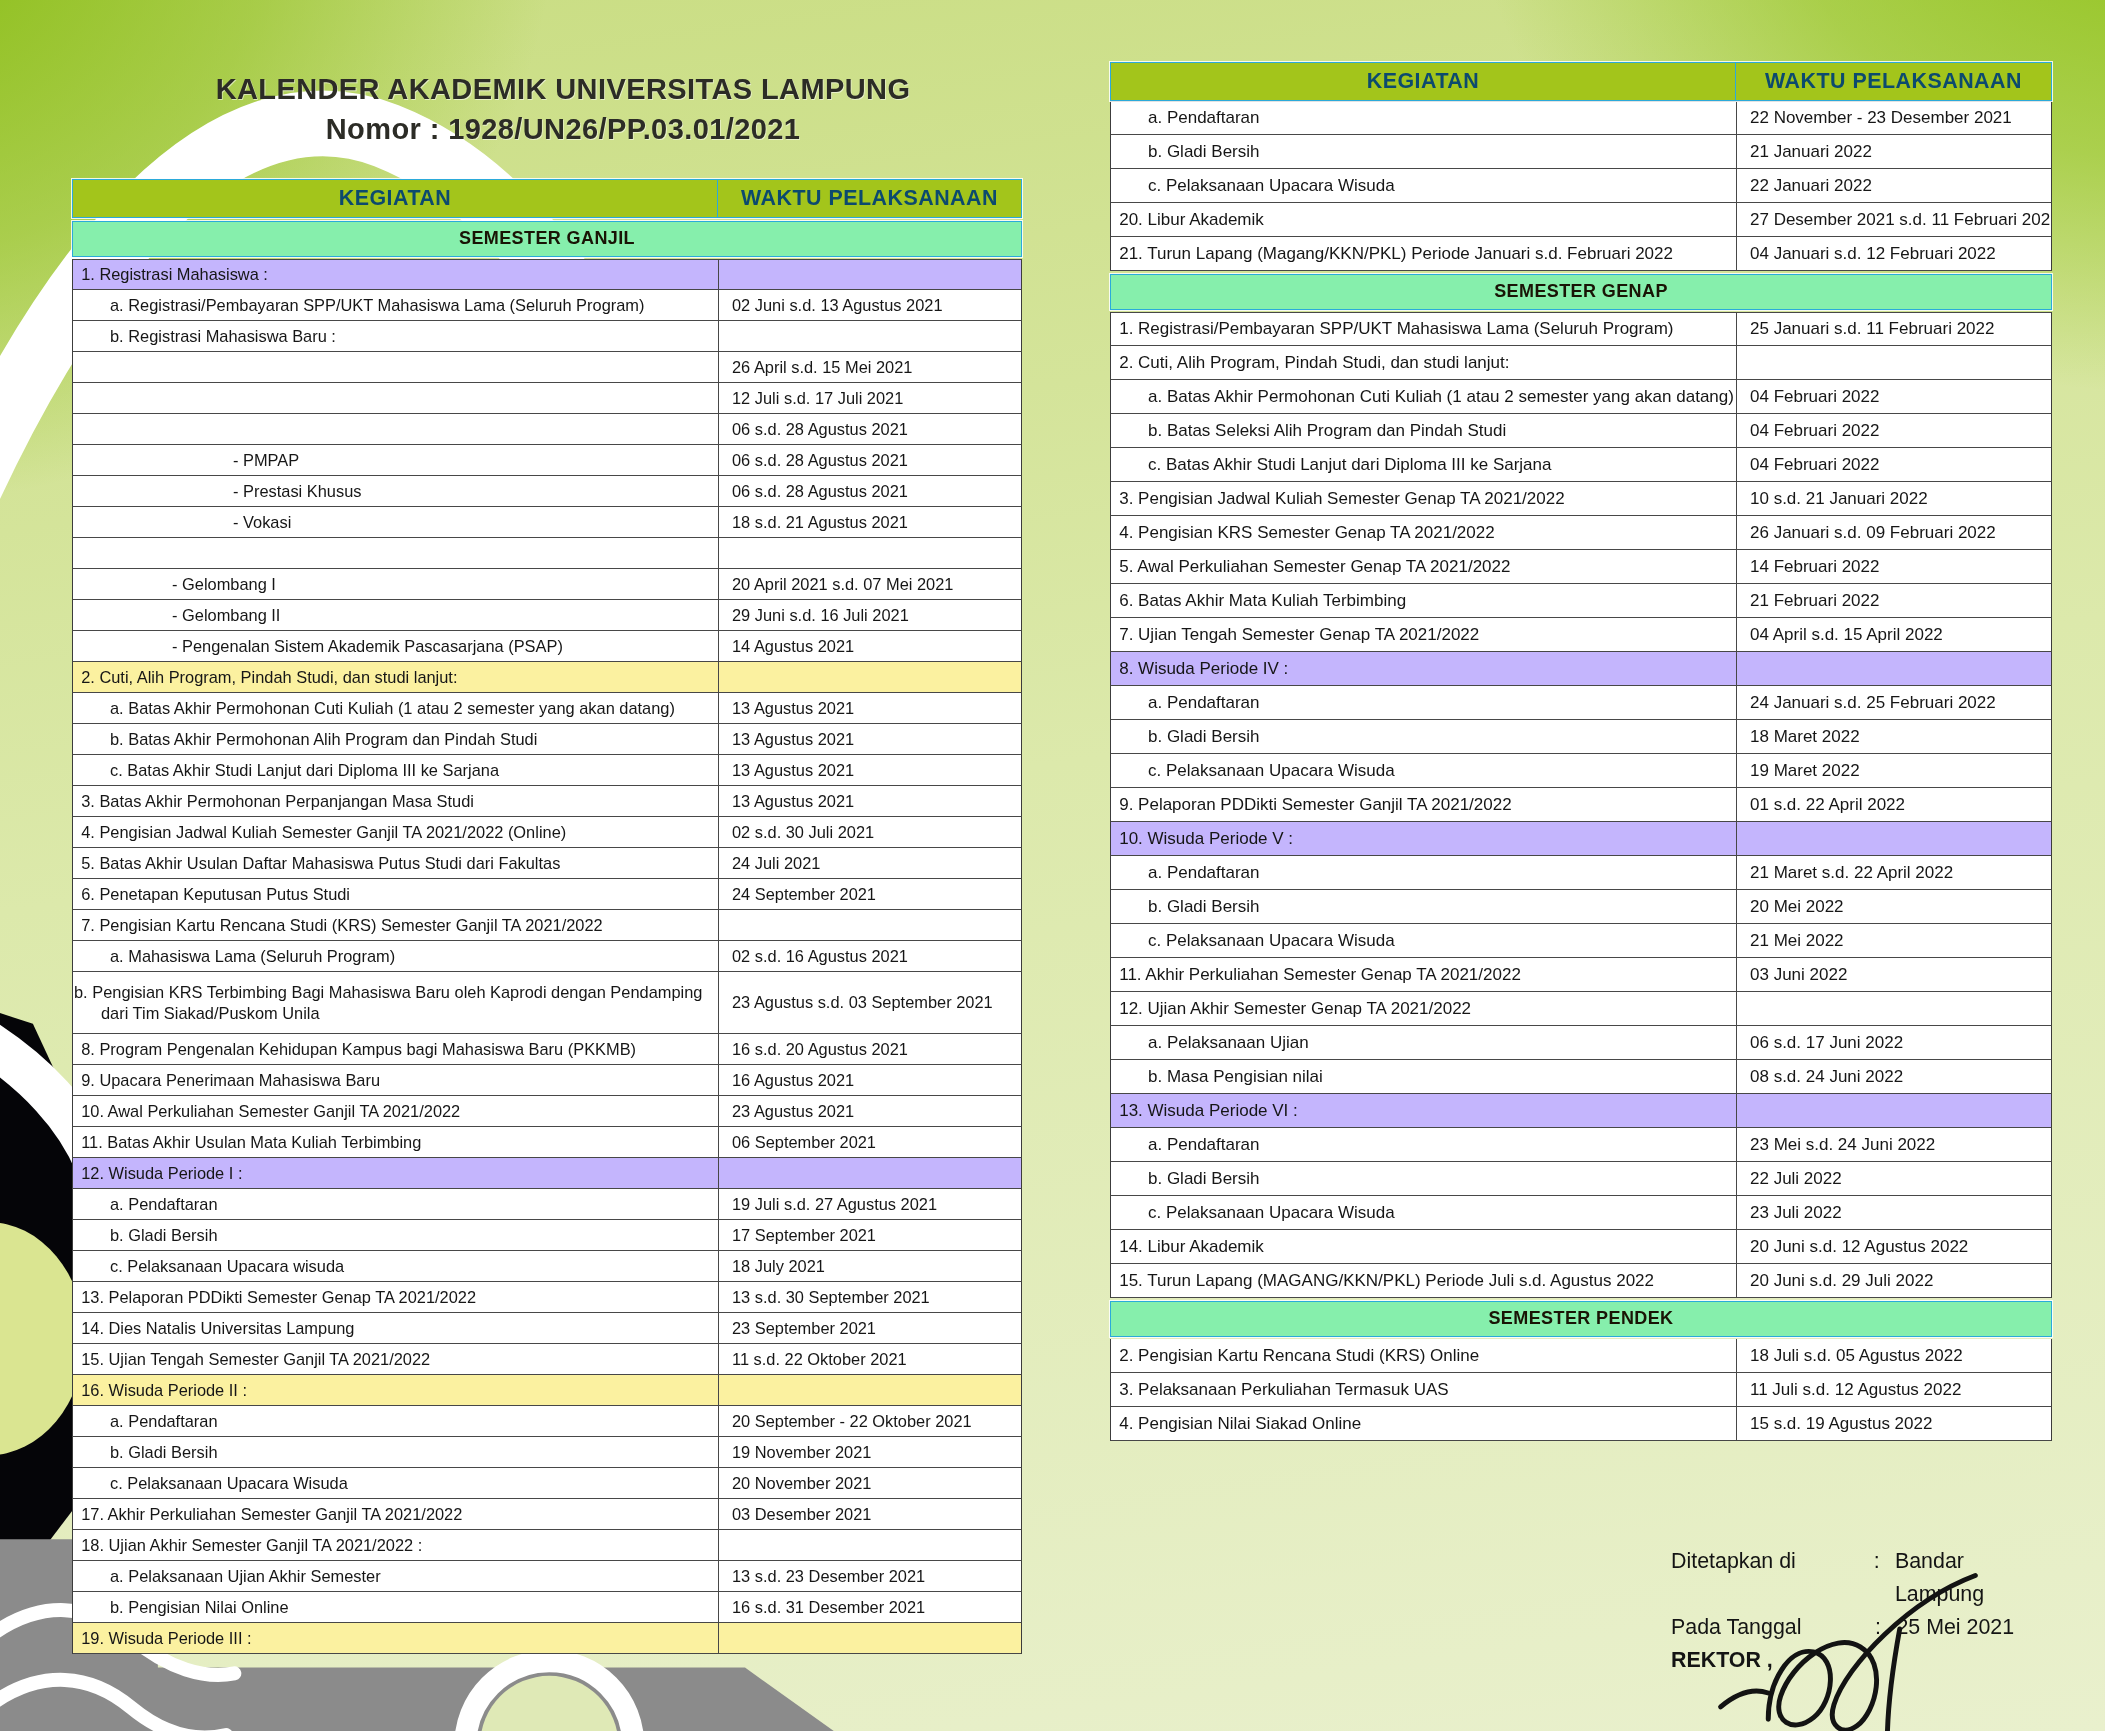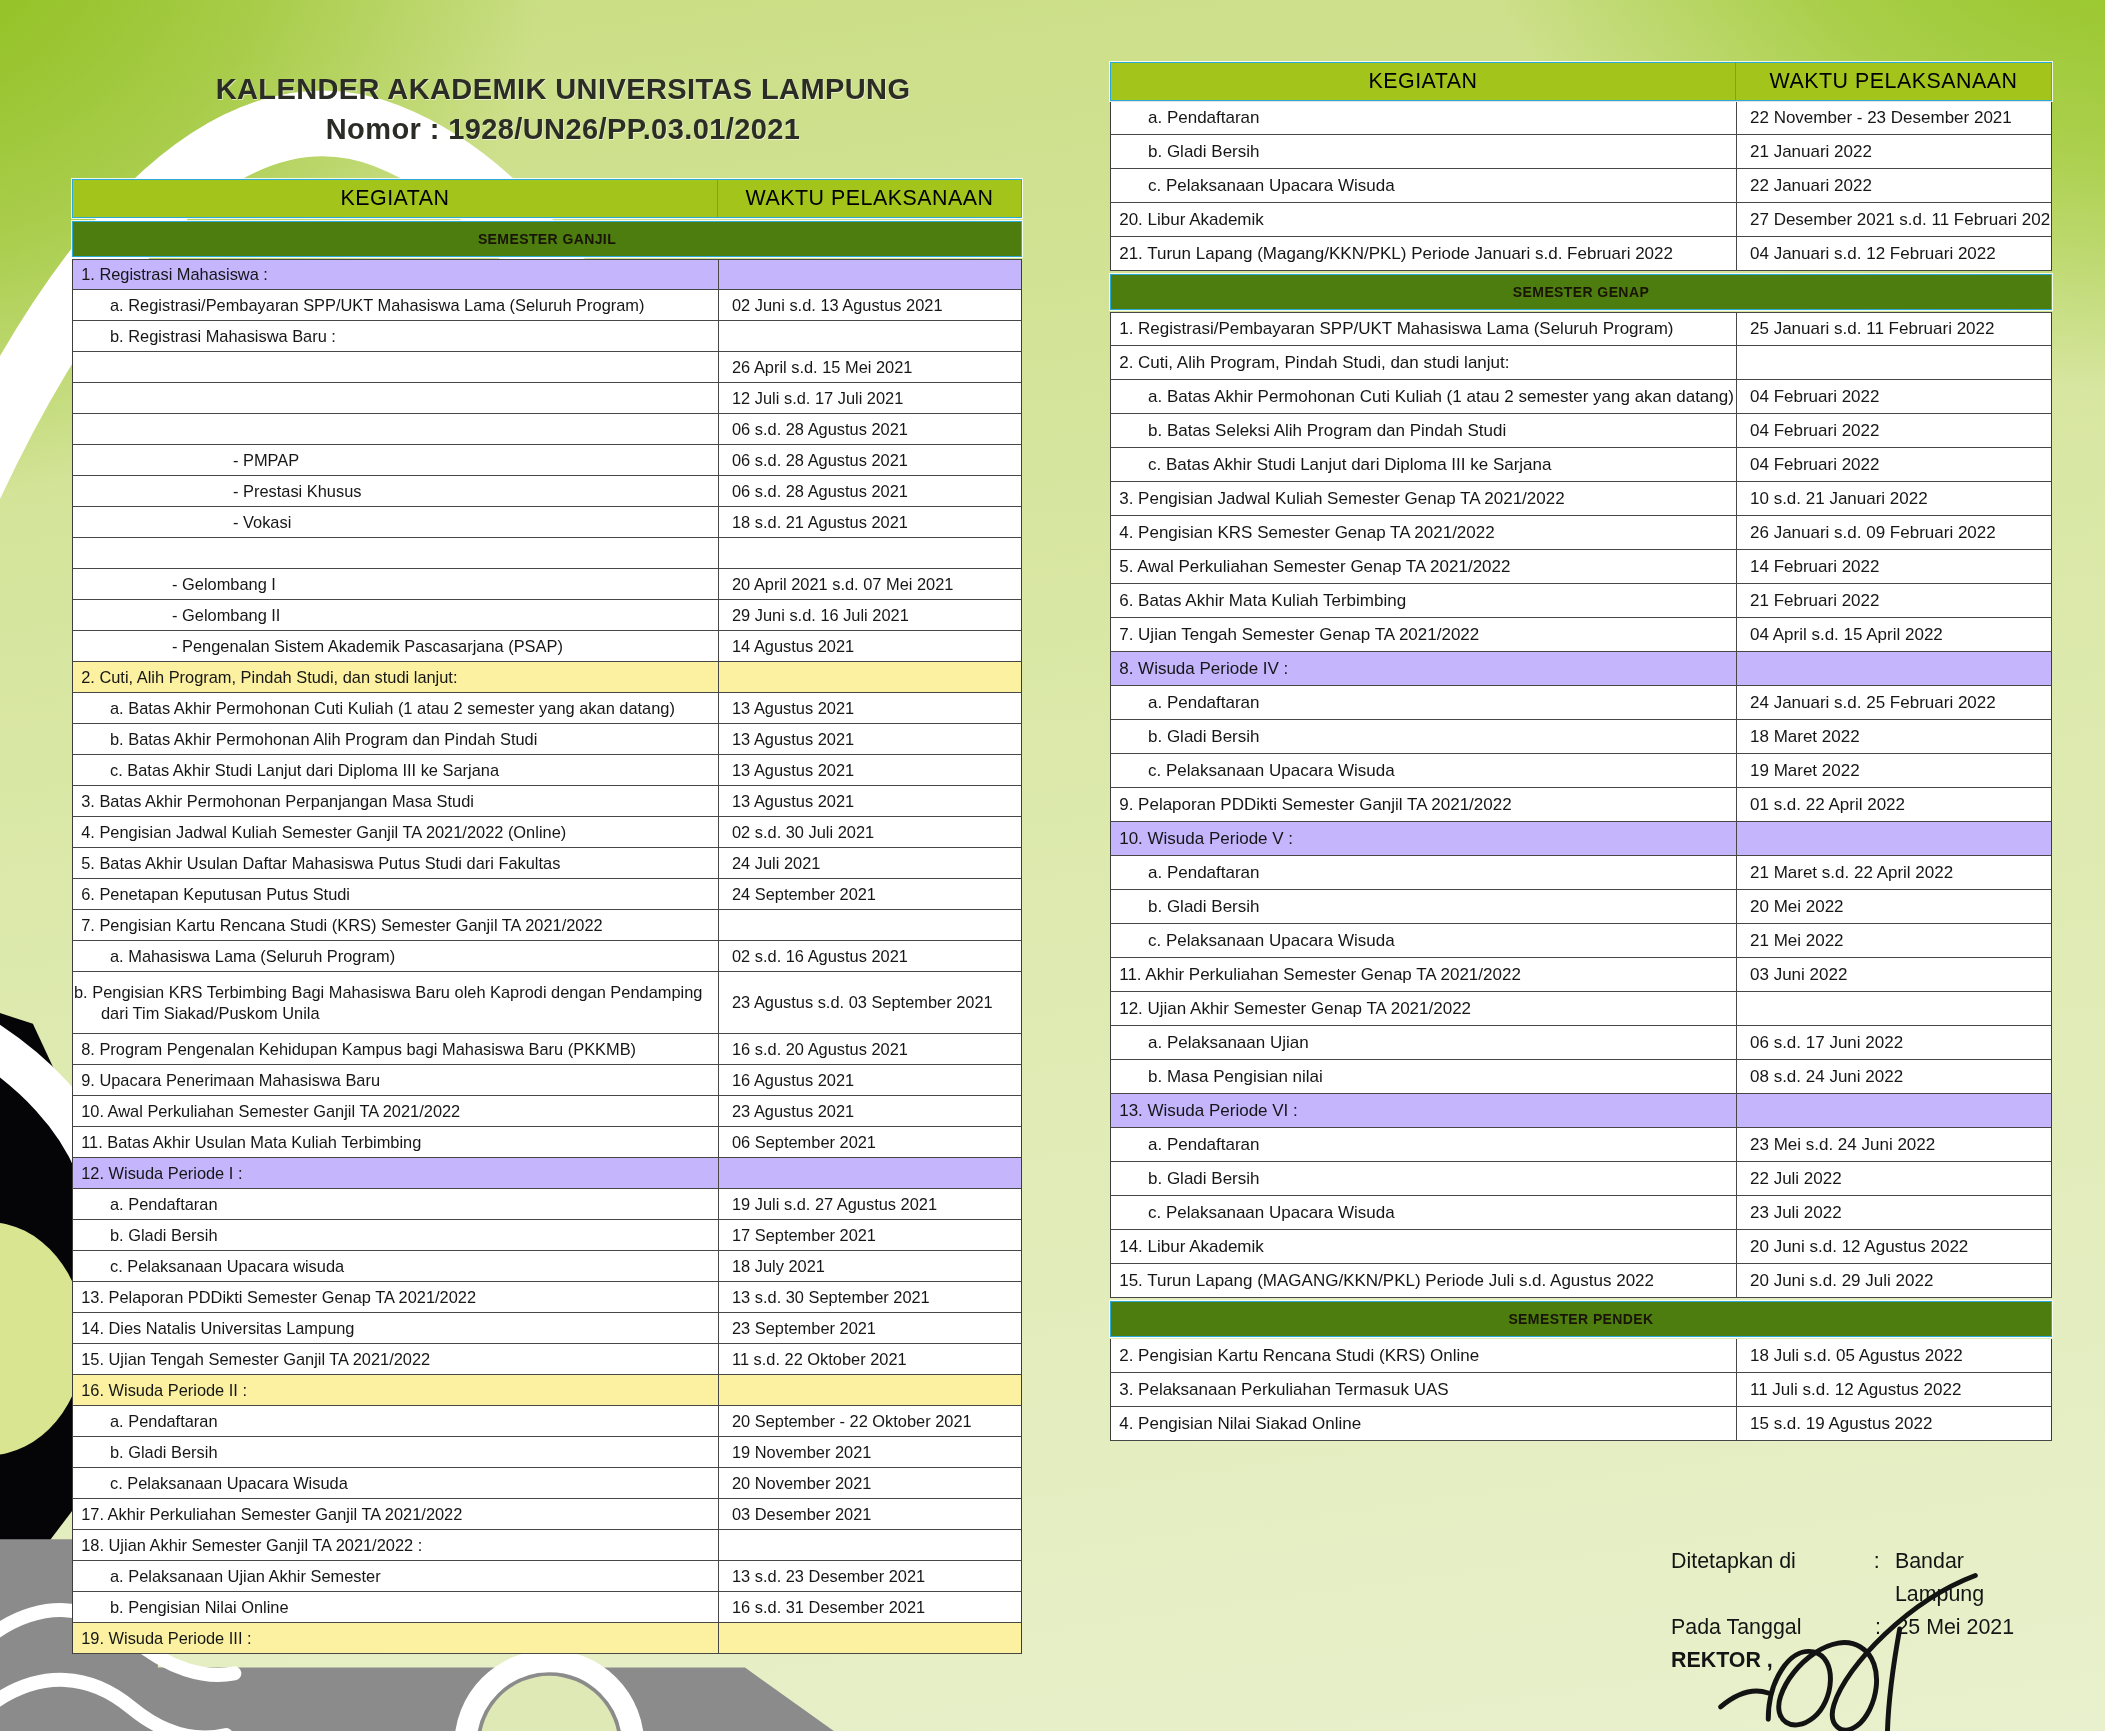--- a/index.html
+++ b/index.html
@@ -20,28 +20,28 @@
   #title .tl{font-weight:bold;font-size:29px;line-height:40px;letter-spacing:0.4px;}
 
   
   .caltable{position:absolute;z-index:2;box-sizing:border-box;}
   .caltable *{box-sizing:border-box;}
   #table-0{left:72px;top:179px;width:950px;--rh:31px;--kw:645px;font-size:16.4px;}
   #table-1{left:1110px;top:62px;width:942px;--rh:34px;--kw:625px;font-size:17px;}
 
   .thead{display:flex;height:39px;background:#a3c51b;border:1.6px solid #2baada;
          outline:1.6px solid rgba(255,255,255,.85);}
-  .hcell{display:flex;align-items:center;justify-content:center;font-weight:normal;
-         font-size:21.4px;letter-spacing:0.5px;color:#000000;}
+  .hcell{display:flex;align-items:center;justify-content:center;font-weight:bold;
+         font-size:21.4px;letter-spacing:0.5px;color:#0c4a6e;}
   .hk{width:var(--kw);border-right:1.6px solid #2baada;}
   .hw{flex:1;}
 
-  .tsection{height:36px;margin:2.5px 0;background:#4d7c0f;border:1.6px solid #2baada;
+  .tsection{height:36px;margin:2.5px 0;background:#86efac;border:1.6px solid #2baada;
             outline:1.6px solid rgba(255,255,255,.85);display:flex;align-items:center;
-            justify-content:center;font-weight:bold;font-size:14px;letter-spacing:0.4px;color:#191405;}
+            justify-content:center;font-weight:bold;font-size:18px;letter-spacing:0.4px;color:#191405;}
 
   .trow{display:flex;height:var(--rh);background:#ffffff;
         border-left:1.6px solid #3c3c3c;border-right:1.6px solid #3c3c3c;
         border-bottom:0.8px solid #474747;}
   .trow.first{border-top:0.8px solid #474747;}
   .trow.tall{height:calc(var(--rh) * 2);}
   .trow.hl-green{background:#c4b5fd;}
   .trow.hl-yellow{background:#fbf1a0;}
   .cell{display:flex;align-items:center;white-space:nowrap;overflow:hidden;}
   .cell.k{width:var(--kw);padding-left:8.2px;}

